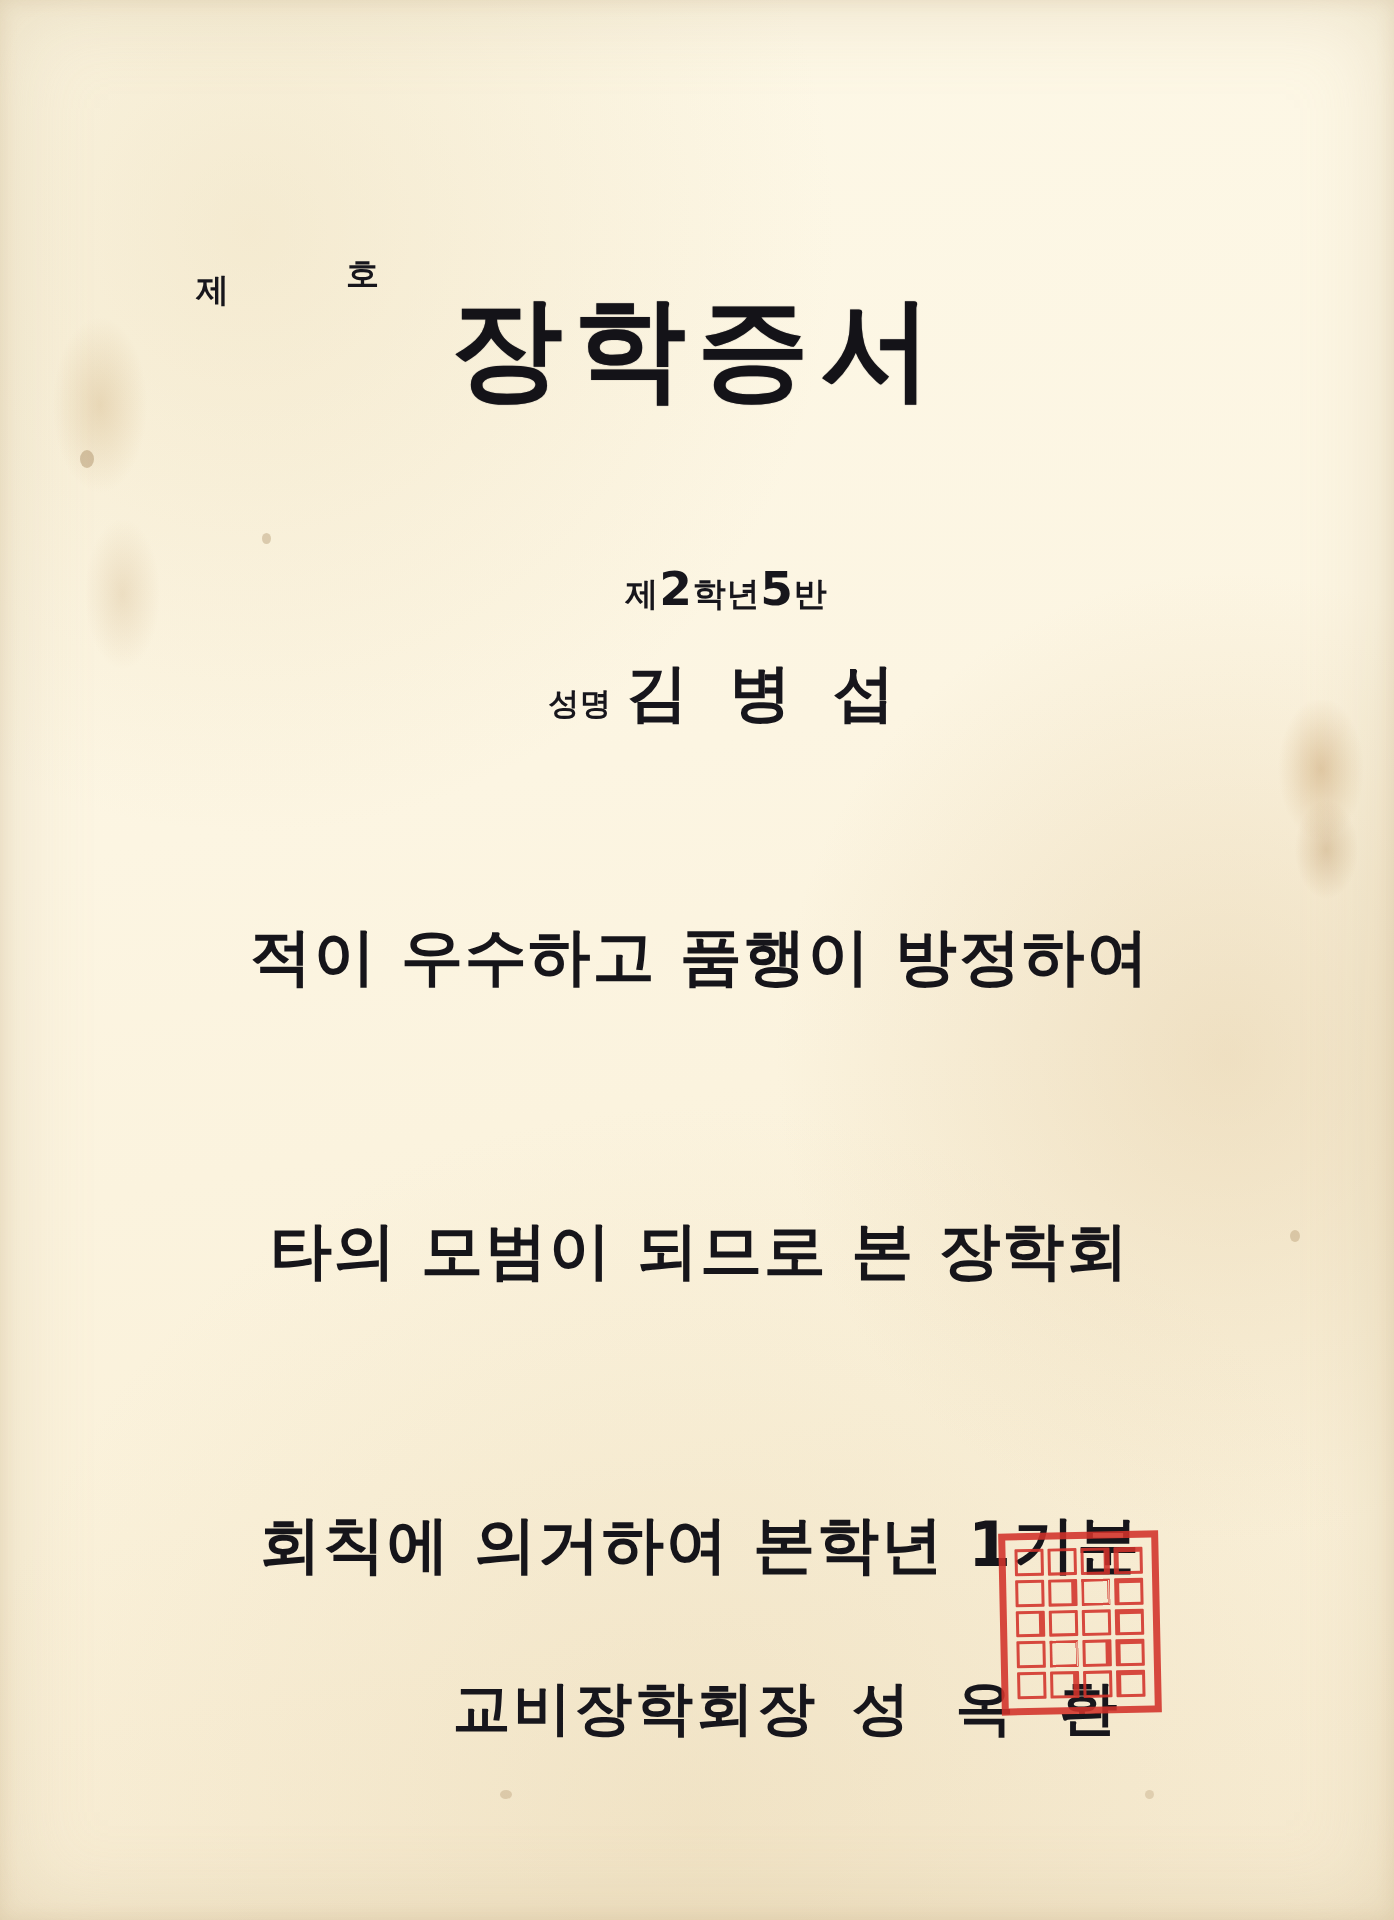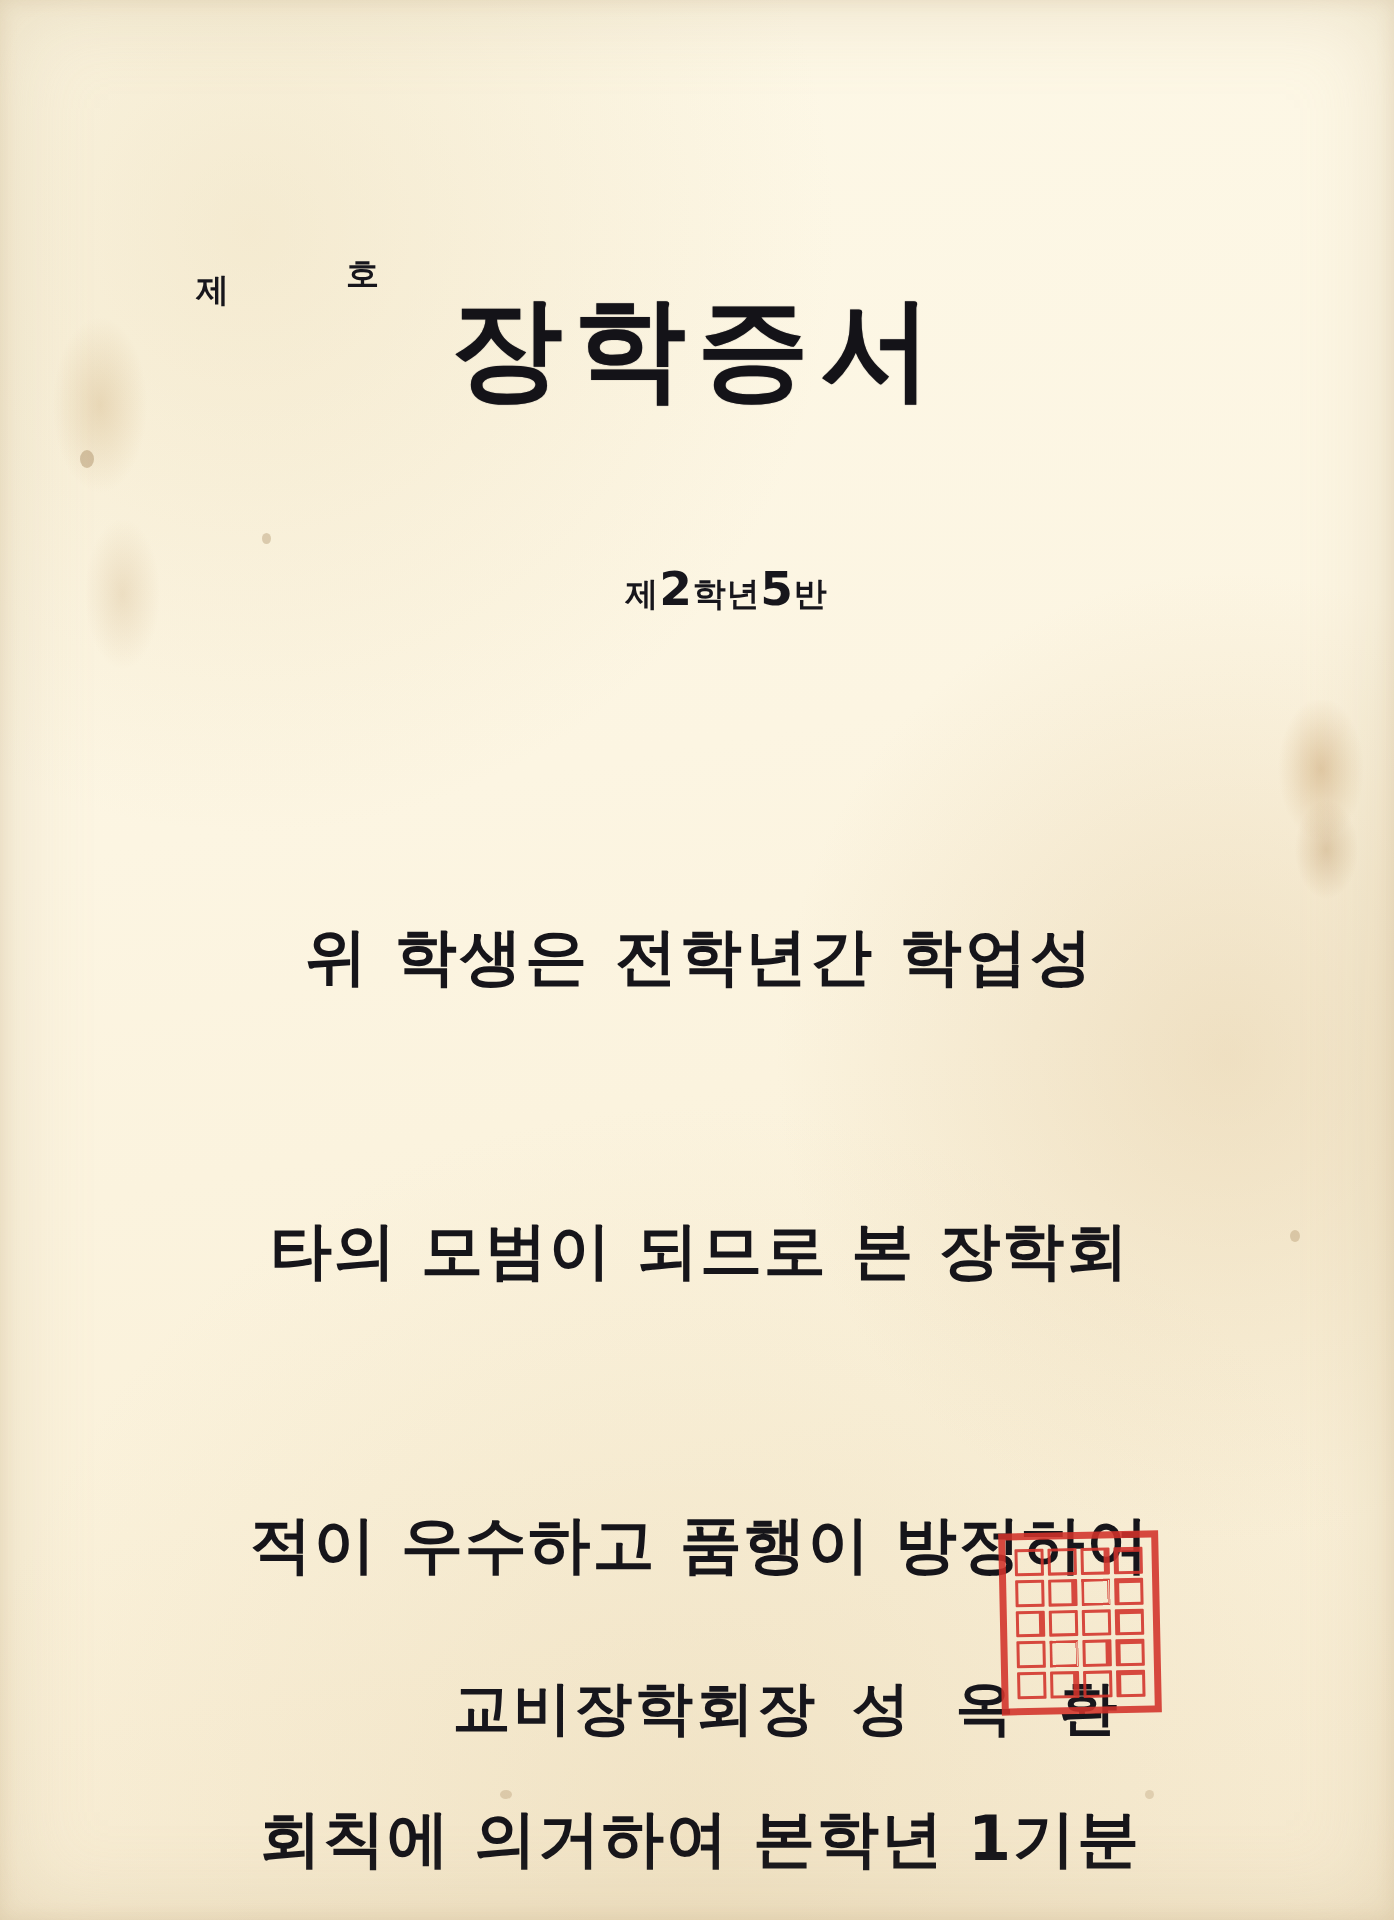--- a/index.html
+++ b/index.html
@@ -214,25 +214,27 @@
     <span class="je">제</span>
     <span class="ho">호</span>
   </div>
 
   <div class="title ink">장학증서</div>
 
   <div class="grade-line ink">
     <span class="small">제</span><span class="num">2</span><span class="small">학년</span><span class="num">5</span><span class="small">반</span>
   </div>
 
+  <div class="name-line ink">
+    <span class="label">성명</span><span class="name">김 병 섭</span>
+  </div>
 
   <div class="body-block ink">
-    <span class="line line1">위 학생은 전학년간 학업성</span>
+    <span class="line">적이 우수하고 품행이 방정하여</span>
     <span class="line">타의 모범이 되므로 본 장학회</span>
-    <span class="line">적이 우수하고 품행이 방정하여</span>
     <span class="line">회칙에 의거하여 본학년 1기분</span>
     
   </div>
 
 
   <div class="sign-line ink">
     <span>교비장학회장</span><span class="sig-name">성 옥 환</span>
   </div>
 
   <div class="seal">

